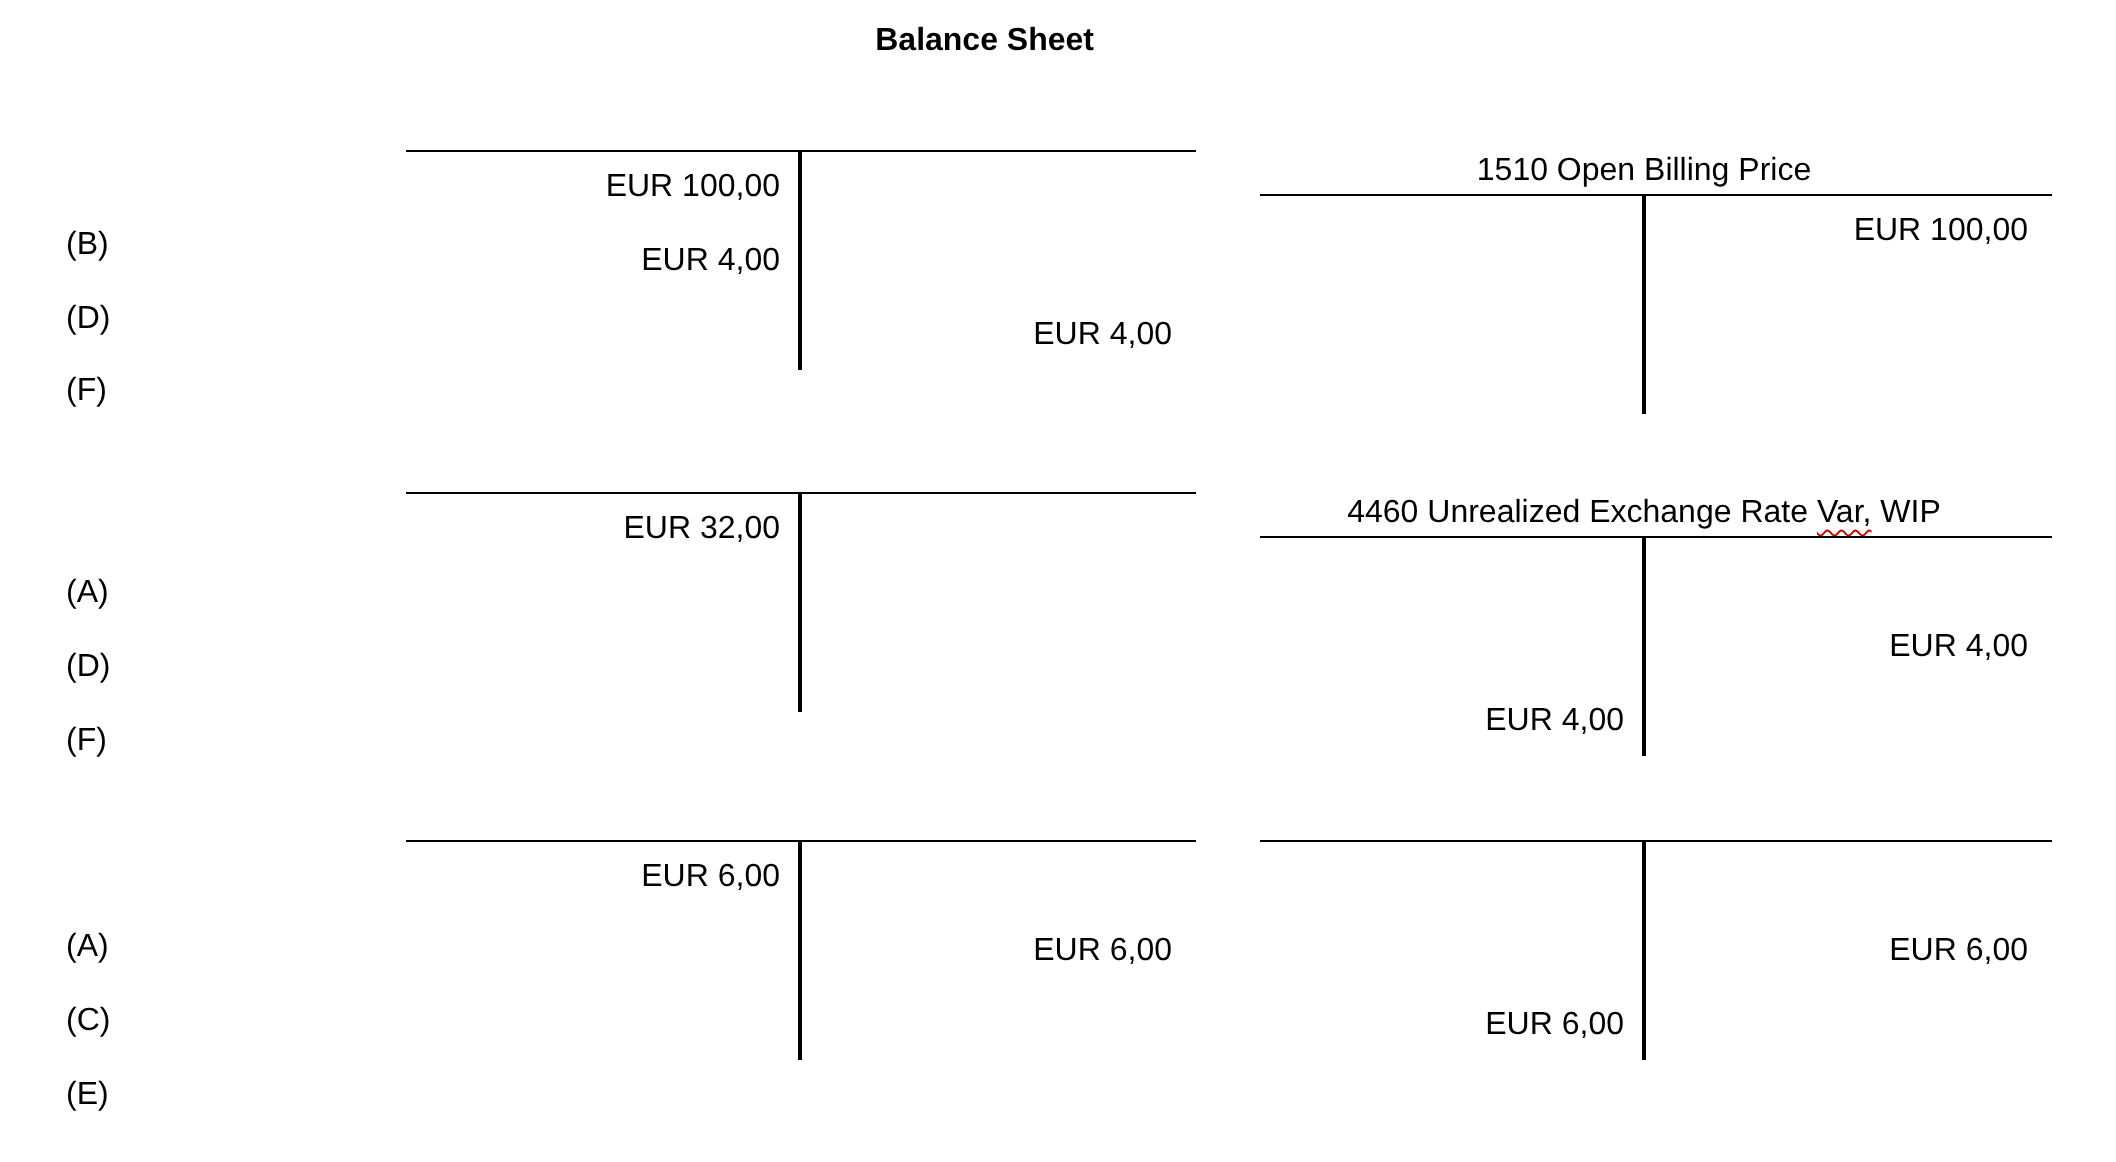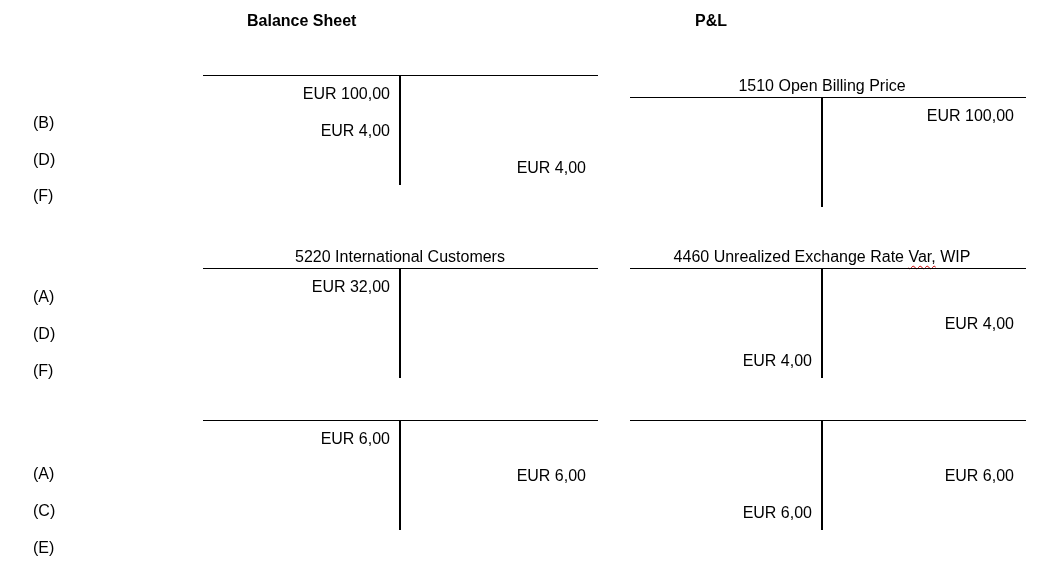--- a/index.html
+++ b/index.html
@@ -1,21 +1,21 @@
 <!DOCTYPE html>
 <html style="--squiggle: #cc0000; --ink: #000000; --bg: #ffffff;"><head>
 <meta charset="utf-8">
 <style>
   :root { --squiggle:#cc0000; --ink:#000000; --bg:#ffffff; }
   * { margin:0; padding:0; box-sizing:border-box; }
   html,body { background:var(--bg); }
   body { font-family:"Liberation Sans", sans-serif; font-size:16px; color:var(--ink); }
   .canvas { position:relative; width:1058px; height:581px; background:var(--bg); overflow:hidden; }
 
-  .col-header { position:absolute; top:12px; font-weight:700; text-align:left; }
+  .col-header { position:absolute; top:12px; font-weight:700; text-align:right; }
 
   .rlabel { position:absolute; left:33px; height:22px; line-height:22px; }
 
   .taccount { position:absolute; }
   .taccount.left  { left:203px; width:395px; --split:197px; }
   .taccount.right { left:630px; width:396px; --split:192px; }
 
   .t-title { height:22px; line-height:22px; text-align:center; width:calc(var(--split) * 2); white-space:nowrap; }
   .squiggle { text-decoration-line:underline; text-decoration-style:wavy; text-decoration-color:var(--squiggle); text-decoration-thickness:1px; text-underline-offset:3px; }
 
@@ -26,21 +26,20 @@
   .cell { display:block; white-space:nowrap; }
   .cell.debit  { width:var(--split); text-align:right; padding-right:10px; }
   .cell.credit { flex:1; text-align:right; padding-right:12px; }
 </style>
 </head>
 <body>
 
 <div class="canvas">
 
   <div class="col-header" style="left:247px; width:300px;">Balance Sheet</div>
-  <div class="col-header" style="left:695px; width:200px;">P&amp;L</div>
 
   <div class="rlabel" style="top:112px;">(B)</div>
   <div class="rlabel" style="top:149px;">(D)</div>
   <div class="rlabel" style="top:185px;">(F)</div>
   <div class="rlabel" style="top:286px;">(A)</div>
   <div class="rlabel" style="top:323px;">(D)</div>
   <div class="rlabel" style="top:360px;">(F)</div>
   <div class="rlabel" style="top:463px;">(A)</div>
   <div class="rlabel" style="top:500px;">(C)</div>
   <div class="rlabel" style="top:537px;">(E)</div>
@@ -76,21 +75,20 @@
         <span class="cell credit"></span>
       </div>
       <div class="t-row">
         <span class="cell debit"></span>
         <span class="cell credit"></span>
       </div>
     </div>
   </section>
 
   <section class="taccount left" style="top:246px;">
-    <div class="t-title"><span>5220 International Customers</span><span class="squiggle"></span><span></span></div>
     <div class="t-body">
       <div class="t-divider"></div>
       <div class="t-row">
         <span class="cell debit">EUR 32,00</span>
         <span class="cell credit"></span>
       </div>
       <div class="t-row">
         <span class="cell debit"></span>
         <span class="cell credit"></span>
       </div>

